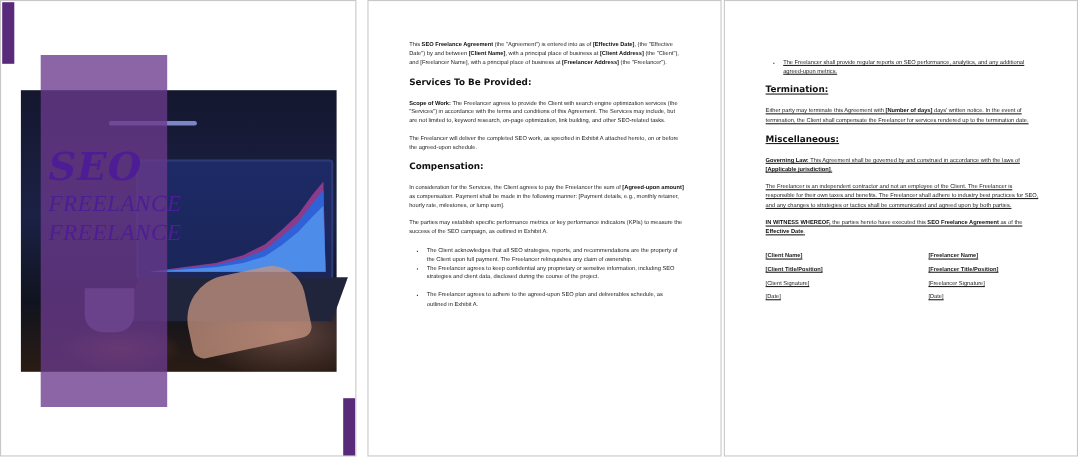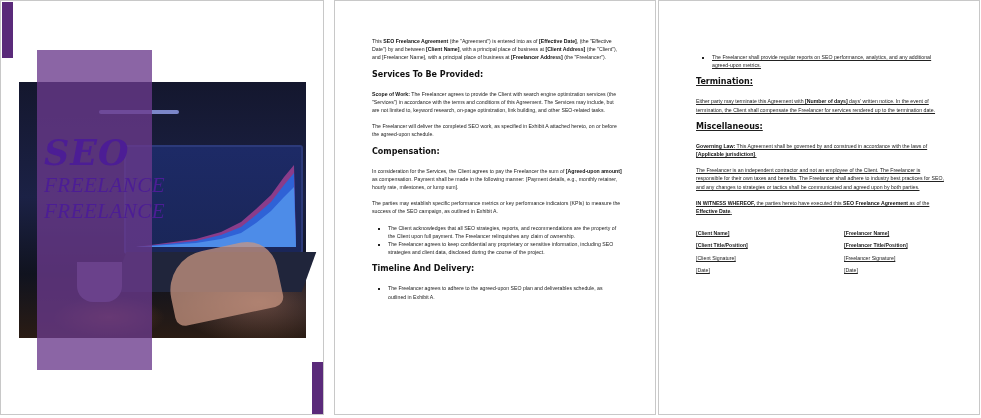--- a/index.html
+++ b/index.html
@@ -100,21 +100,20 @@
 
     <h2>Compensation:</h2>
     <p><span>In consideration for the Services, the Client agrees to pay the Freelancer the sum of </span><b>[Agreed-upon amount]</b><span> as compensation. Payment shall be made in the following manner: [Payment details, e.g., monthly retainer, hourly rate, milestones, or lump sum].</span></p>
     <p>The parties may establish specific performance metrics or key performance indicators (KPIs) to measure the success of the SEO campaign, as outlined in Exhibit A.</p>
 
     <ul>
       <li>The Client acknowledges that all SEO strategies, reports, and recommendations are the property of the Client upon full payment. The Freelancer relinquishes any claim of ownership.</li>
       <li>The Freelancer agrees to keep confidential any proprietary or sensitive information, including SEO strategies and client data, disclosed during the course of the project.</li>
     </ul>
 
-    <h2>Timeline And Delivery:</h2>
     <ul>
       <li>The Freelancer agrees to adhere to the agreed-upon SEO plan and deliverables schedule, as outlined in Exhibit A.</li>
     </ul>
   </div>
 </div>
 
 <div class="page" id="page3">
   <div class="content">
     <ul>
       <li>The Freelancer shall provide regular reports on SEO performance, analytics, and any additional agreed-upon metrics.</li>

